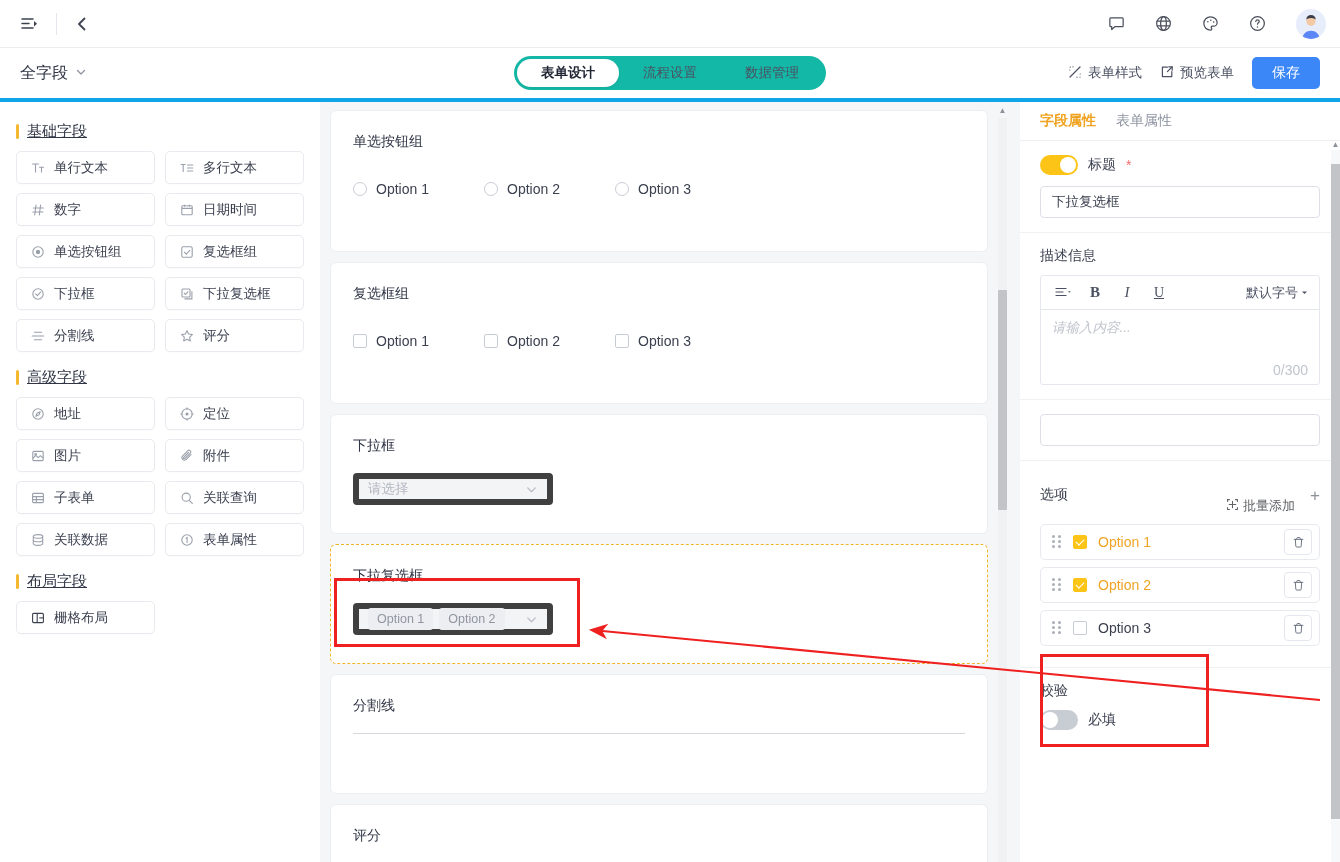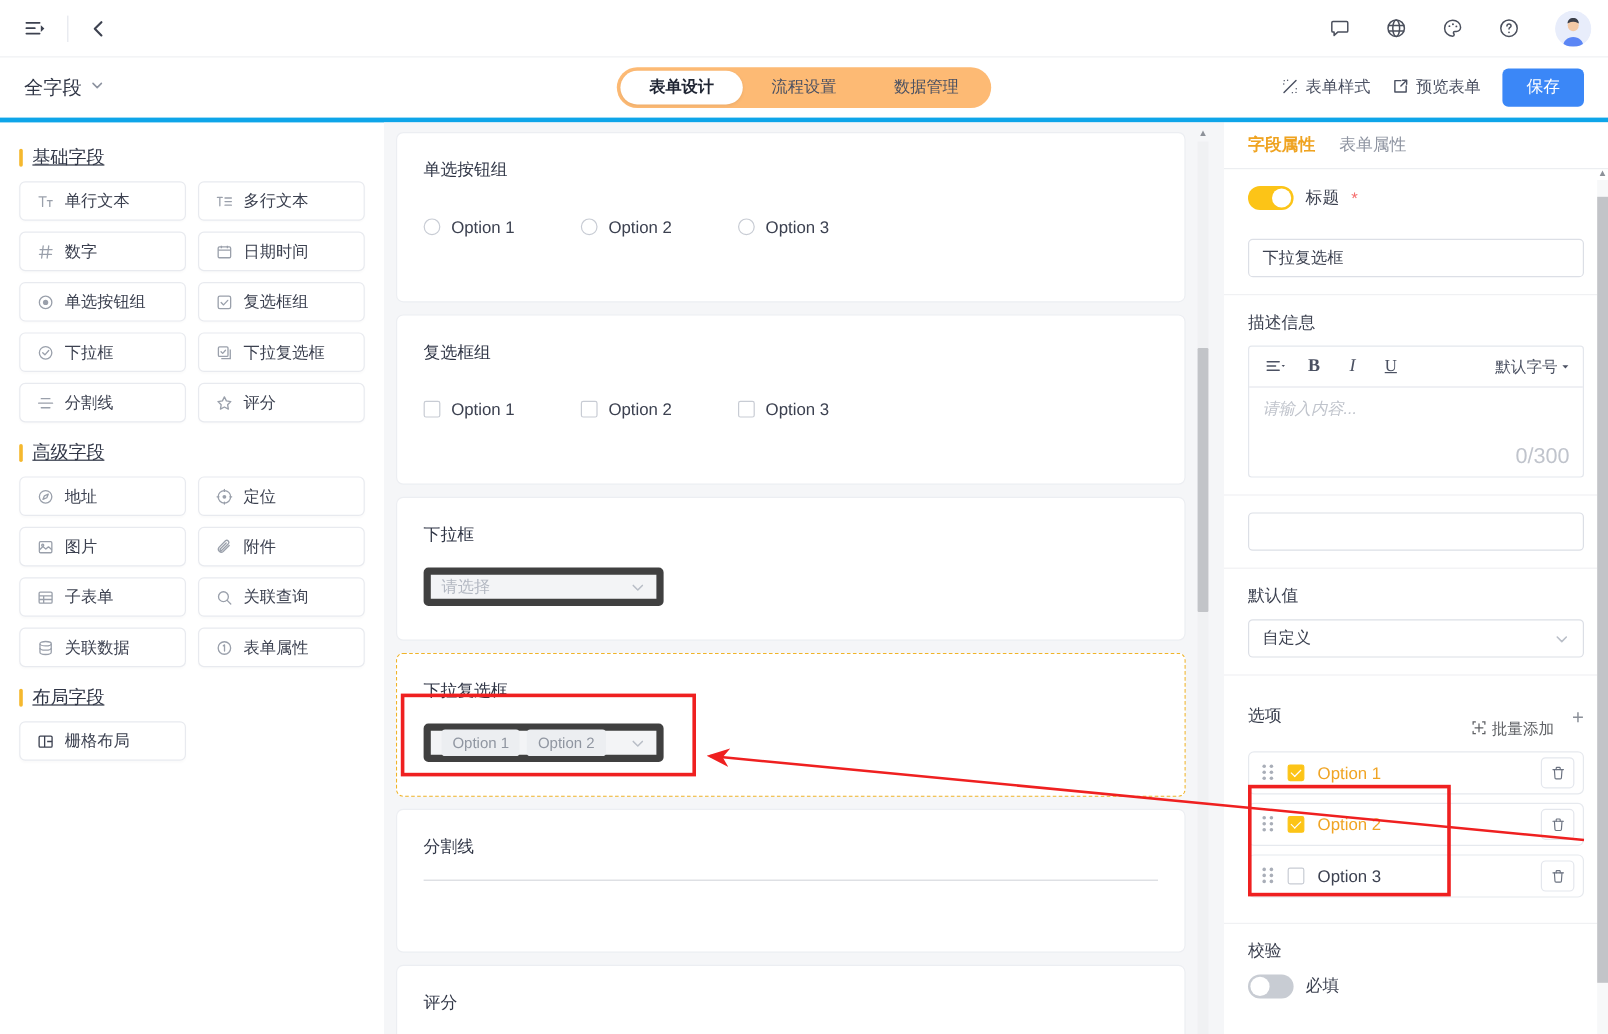--- a/index.html
+++ b/index.html
@@ -38,21 +38,21 @@
   }
 
   
   .subbar {
     height: 54px; background: #ffffff; display: flex; align-items: center;
     padding: 0 20px; flex: 0 0 54px; position: relative; border-bottom: 4px solid #0ea5e9;
   }
   .formname { display: flex; align-items: center; gap: 7px; font-size: 16px; color: #2f3545; cursor: pointer; }
   .seg {
     position: absolute; left: 50%; transform: translateX(-50%);
-    background: #fdba74; border-radius: 17px; height: 34px; display: flex; align-items: center; padding: 3px;
+    background: #14b8a6; border-radius: 17px; height: 34px; display: flex; align-items: center; padding: 3px;
   }
   .seg-item {
     height: 28px; padding: 0 24px; display: flex; align-items: center; justify-content: center;
     font-size: 13.5px; color: #4b5162; border-radius: 15px; cursor: pointer; white-space: nowrap;
   }
   .seg-item.active { background: #ffffff; color: #1f2533; font-weight: 600; box-shadow: 0 1px 3px rgba(0,0,0,.08); }
   .sub-right { margin-left: auto; display: flex; align-items: center; gap: 18px; }
   .sub-act { display: flex; align-items: center; gap: 6px; font-size: 13.5px; color: #4b5162; cursor: pointer; }
   .save-btn {
     background: #3b87f7; color: #fff; font-size: 14px; border: none; border-radius: 5px;
@@ -116,21 +116,21 @@
   .cv-arrow { position: absolute; top: 0; left: 0; width: 9px; text-align: center; font-size: 8px; color: #8d9199; line-height: 10px; }
 
   
   .props { width: 320px; flex: 0 0 320px; background: #fff; display: flex; flex-direction: column; min-width: 0; position: relative; }
   .ptabs { height: 38px; display: flex; align-items: center; gap: 20px; padding: 0 20px; flex: 0 0 38px; }
   .ptab { font-size: 14px; color: #8d93a0; cursor: pointer; }
   .ptab.active { color: #efa320; font-weight: 600; }
   .pbody { flex: 1; overflow: hidden; position: relative; }
   .psec { padding: 14px 20px 14px 20px; border-top: 1px solid #f0f1f3; }
   .psec.first { border-top: 1px solid #eceef1; }
-  .prow { display: flex; align-items: center; gap: 10px; margin-bottom: 24px; }
+  .prow { display: flex; align-items: center; gap: 10px; margin-bottom: 11px; }
   .toggle {
     width: 38px; height: 20px; border-radius: 10px; background: #fcc417; position: relative; cursor: pointer; flex: 0 0 38px;
   }
   .toggle::after {
     content: ""; position: absolute; top: 2px; right: 2px; width: 16px; height: 16px; border-radius: 50%; background: #fff;
   }
   .toggle.off { background: #c8ccd3; }
   .toggle.off::after { right: auto; left: 2px; }
   .plabel { font-size: 14px; color: #3c4150; }
   .req-star { color: #f56c6c; font-size: 14px; }
@@ -142,21 +142,21 @@
   .psec-title { font-size: 14px; color: #3c4150; margin-bottom: 10px; display:flex; align-items:center; gap:5px;}
   .editor { border: 1px solid #e4e7ed; border-radius: 3px; }
   .ed-toolbar {
     height: 34px; display: flex; align-items: center; gap: 0; padding: 0 6px; border-bottom: 1px solid #e4e7ed;
     font-size: 14px; color: #4b5162;
   }
   .ed-btn { width: 32px; height: 28px; display: flex; align-items: center; justify-content: center; cursor: pointer; }
   .ed-size { margin-left: auto; font-size: 13px; color: #4b5162; cursor: pointer; display:flex; align-items:center; gap:2px; padding-right:4px;}
   .ed-area { height: 74px; position: relative; padding: 9px 11px; }
   .ed-ph { font-size: 13.5px; color: #c0c4cc; font-style: italic; }
-  .ed-count { position: absolute; right: 11px; bottom: 6px; font-size: 18px; color: #c0c4cc; }
+  .ed-count { position: absolute; right: 11px; bottom: 6px; font-size: 14px; color: #c0c4cc; }
   .sel-box {
     width: 100%; height: 32px; border: 1px solid #dcdfe6; border-radius: 4px;
     display: flex; align-items: center; padding: 0 11px; font-size: 13.5px; color: #3c4150; cursor: pointer;
   }
   .sel-chev { margin-left: auto; color: #b9bec7; display:flex; }
   .opt-head { display: flex; align-items: center; margin-bottom: 9px; }
   .opt-head .t { font-size: 14px; color: #3c4150; }
   .opt-head .batch { margin-left: auto; font-size: 13px; color: #606266; display: flex; align-items: center; gap: 4px; cursor: pointer; margin-top: 22px; }
   .opt-head .plus { margin-left: 15px; font-size: 17px; color: #8b9099; cursor: pointer; line-height: 1; }
   .opt-item {
@@ -602,31 +602,20 @@
               <div class="ed-ph">请输入内容...</div>
               <div class="ed-count">0/300</div>
             </div>
           </div>
         </div>
 
         <div class="psec">
           <input class="pinput" value="" style="">
         </div>
 
-        <div class="psec">
-          <div class="psec-title">默认值</div>
-          <div class="sel-box">
-            <span>自定义</span>
-            <span class="sel-chev">
-              <svg width="13" height="13" viewBox="0 0 12 12" fill="none" stroke="#b9bec7" stroke-width="1.2" stroke-linecap="round" stroke-linejoin="round">
-                  <path d="M2.5 4.5L6 8l3.5-3.5"></path>
-                </svg>
-            </span>
-          </div>
-        </div>
 
         <div class="psec">
           <div class="opt-head">
             <span class="t">选项</span>
             <span class="batch">
               <span>
                 <svg width="13" height="13" viewBox="0 0 13 13" fill="none" stroke="#606266" stroke-width="1.05" stroke-linecap="round">
                     <path d="M6.5 3.2v6.6M3.2 6.5h6.6"></path>
                     <path d="M1.6 3.5V1.6h1.9M9.5 1.6h1.9v1.9M11.4 9.5v1.9H9.5M3.5 11.4H1.6V9.5"></path>
                   </svg>

